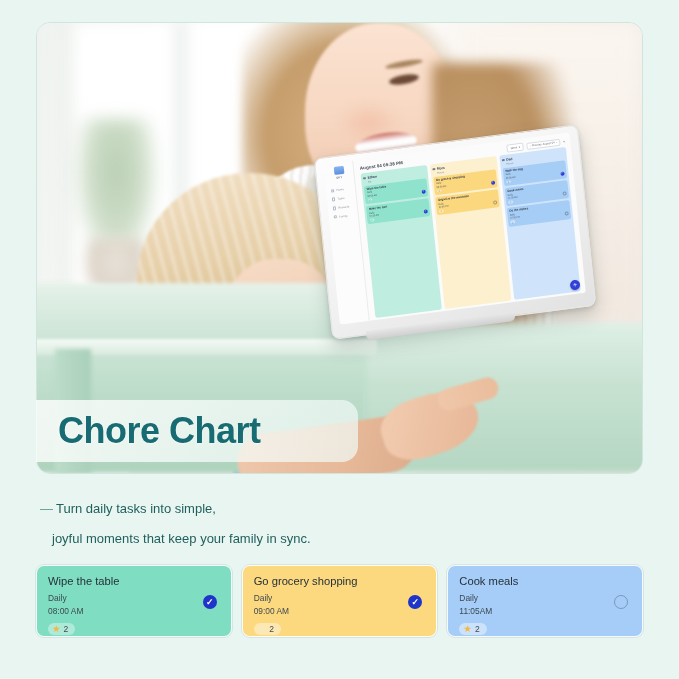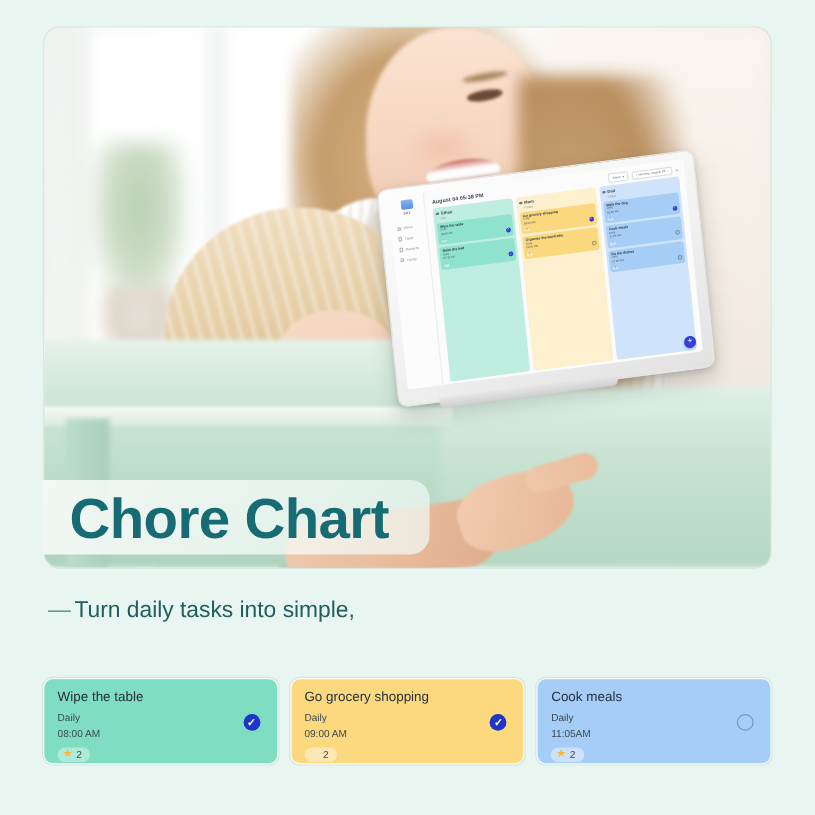--- a/index.html
+++ b/index.html
@@ -331,32 +331,32 @@
   .badge {
     position:absolute;
     left:36px; top:400px;
     width:322px; height:62px;
     background:linear-gradient(90deg, rgba(255,255,255,.80) 0%, rgba(246,252,250,.74) 60%, rgba(240,250,247,.70) 100%);
     border-radius:0 16px 16px 0;
     display:flex; align-items:center;
     padding-left:22px;
   }
   .badge-text {
-    font-size:47px; font-weight:bold;
+    font-size:36px; font-weight:bold;
     color:#176b72;
     letter-spacing:-.5px;
     text-shadow:0 1px 2px rgba(255,255,255,.55);
     white-space:nowrap;
   }
 
   
   .tagline {
     position:absolute; left:40px; top:494px; width:600px;
     color:#1f5f5c;
-    font-size:19px;
+    font-size:13px;
     line-height:30px;
   }
   .tagline .dash { color:#5d9a92; margin-right:3px; }
   .tagline .l2 { display:block; padding-left:12px; }
 
   
   .cards {
     position:absolute; left:36px; top:565px;
     width:607px; height:72px;
     display:flex; gap:10px;
@@ -577,20 +577,21 @@
   </div>
 
 </div>
 
 <div class="badge">
   <span class="badge-text">Chore Chart</span>
 </div>
 
 <div class="tagline">
   <span class="dash">—</span><span>Turn daily tasks into simple,</span>
+  <span class="l2">joyful moments that keep your family in sync.</span>
 </div>
 
 <div class="cards">
 
   <div class="card teal">
     <div class="card-title">Wipe the table</div>
     <div class="card-freq">Daily</div>
     <div class="card-time">08:00 AM</div>
     <div class="card-star">
       <span class="star-glyph">★</span>

